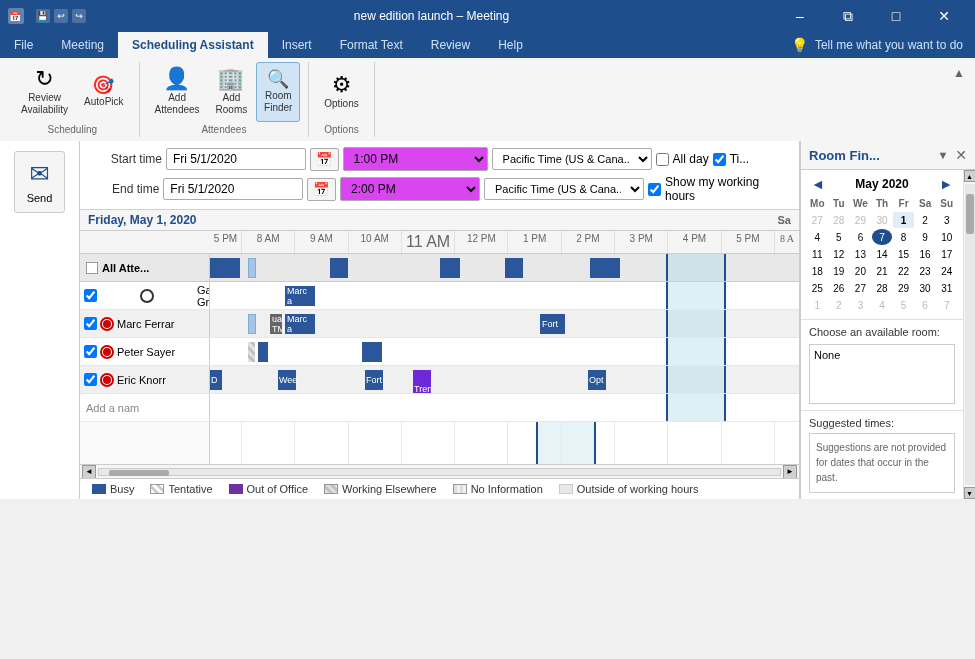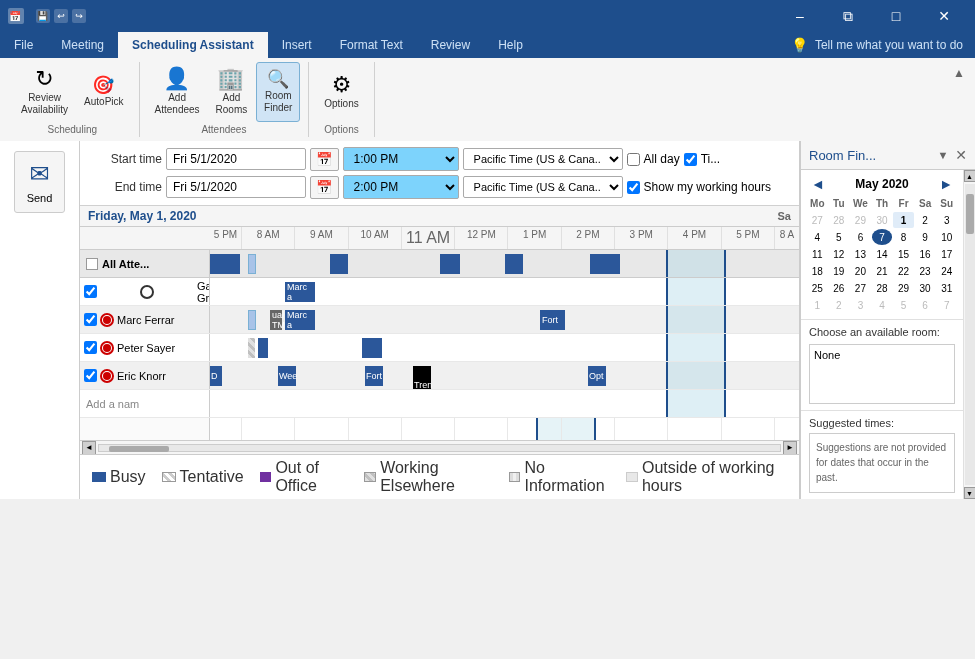--- a/index.html
+++ b/index.html
@@ -54,43 +54,43 @@
     }
     .form-row { display: flex; align-items: center; gap: 4px; }
     .form-label { width: 70px; text-align: right; color: #333; font-size: 12px; }
     .form-input {
       border: 1px solid #aaa; border-radius: 2px; padding: 3px 6px;
       font-size: 12px; background: white; width: 140px;
     }
     .form-btn { border: 1px solid #aaa; background: #f5f5f5; padding: 3px 5px; cursor: pointer; border-radius: 2px; }
     .form-select {
       border: 1px solid #aaa; border-radius: 2px; padding: 3px 6px;
-      font-size: 12px; background: #7dd3fc; width: 116px;
+      font-size: 12px; background: #d946ef; width: 145px;
     }
     .form-checkbox-label { display: flex; align-items: center; gap: 4px; font-size: 12px; }
     .form-timezone { border: 1px solid #aaa; border-radius: 2px; padding: 3px 6px; font-size: 11px; width: 160px; background: white; }
 
     
     .scheduling-area { flex: 1; display: flex; flex-direction: column; overflow: hidden; border-right: 1px solid #ccc; }
 
     
     .scroll-bar-area { height: 14px; background: #f5f5f5; border-top: 1px solid #ccc; display: flex; align-items: center; padding: 0 2px; }
     .scroll-btn { width: 14px; height: 14px; background: #d0d0d0; border: 1px solid #999; cursor: pointer; display: flex; align-items: center; justify-content: center; font-size: 8px; flex-shrink: 0; }
     .scroll-track { flex: 1; height: 8px; background: #e8e8e8; border: 1px solid #ccc; margin: 0 2px; }
     .scroll-thumb { width: 60px; height: 6px; background: #aaa; border-radius: 2px; margin: 1px 10px; }
 
     
-    .legend { background: white; border-top: 1px solid #ccc; padding: 4px 12px; display: flex; align-items: center; gap: 16px; font-size: 16px; color: #333; }
+    .legend { background: white; border-top: 1px solid #ccc; padding: 4px 12px; display: flex; align-items: flex-end; gap: 16px; font-size: 11px; color: #333; }
     .legend-item { display: flex; align-items: center; gap: 4px; }
     .legend-box { width: 14px; height: 10px; border: 1px solid #999; }
 
     
     .room-finder { width: 175px; background: white; border-left: 1px solid #ccc; display: flex; flex-direction: column; font-size: 12px; }
     .room-finder-header { display: flex; align-items: center; justify-content: space-between; padding: 6px 8px; border-bottom: 1px solid #ccc; background: #f5f5f5; }
-    .room-finder-title { font-weight: 400; color: #1e4e8c; font-size: 13px; }
+    .room-finder-title { font-weight: 700; color: #1e4e8c; font-size: 13px; }
     .room-finder-close { cursor: pointer; font-size: 14px; color: #666; border: none; background: none; }
 
     .calendar-section { padding: 6px; border-bottom: 1px solid #e0e0e0; }
     .cal-nav { display: flex; align-items: center; justify-content: space-between; margin-bottom: 4px; }
     .cal-nav-btn { background: none; border: none; cursor: pointer; color: #1e4e8c; font-size: 14px; padding: 0 4px; }
     .cal-month { font-weight: 600; font-size: 12px; }
     .cal-grid { display: grid; grid-template-columns: repeat(7, 1fr); gap: 1px; }
     .cal-header-cell { text-align: center; font-size: 10px; color: #666; font-weight: 600; padding: 2px 0; }
     .cal-cell {
       text-align: center; font-size: 10px; padding: 2px 1px;
@@ -126,20 +126,21 @@
 
 <div class="title-bar">
   <div class="title-bar-left">
     <div style="width:16px;height:16px;background:rgba(255,255,255,0.3);border-radius:2px;display:flex;align-items:center;justify-content:center;font-size:10px;color:white;">📅</div>
     <div style="display:flex;gap:4px;margin-left:6px;">
       <div style="width:14px;height:14px;background:rgba(255,255,255,0.2);border-radius:2px;display:flex;align-items:center;justify-content:center;font-size:9px;color:white;cursor:pointer;">💾</div>
       <div style="width:14px;height:14px;background:rgba(255,255,255,0.2);border-radius:2px;display:flex;align-items:center;justify-content:center;font-size:9px;color:white;cursor:pointer;">↩</div>
       <div style="width:14px;height:14px;background:rgba(255,255,255,0.2);border-radius:2px;display:flex;align-items:center;justify-content:center;font-size:9px;color:white;cursor:pointer;">↪</div>
     </div>
   </div>
+  <div class="title-bar-title">new edition launch – Meeting</div>
   <div class="title-bar-controls">
     <button class="title-btn">–</button>
     <button class="title-btn">⧉</button>
     <button class="title-btn">□</button>
     <button class="title-btn close">✕</button>
   </div>
 </div>
 
 <div class="ribbon-tabs">
   <button class="ribbon-tab">File</button>
@@ -267,21 +268,21 @@
         <div style="flex:1;font-size:10px;color:#666;text-align:center;border-right:1px solid #e0e0e0;padding:2px 0;">8 AM</div>
         <div style="flex:1;font-size:10px;color:#666;text-align:center;border-right:1px solid #e0e0e0;padding:2px 0;">9 AM</div>
         <div style="flex:1;font-size:10px;color:#666;text-align:center;border-right:1px solid #e0e0e0;padding:2px 0;">10 AM</div>
         <div style="flex:1;font-size:16px;color:#666;text-align:center;border-right:1px solid #e0e0e0;padding:2px 0;">11 AM</div>
         <div style="flex:1;font-size:10px;color:#666;text-align:center;border-right:1px solid #e0e0e0;padding:2px 0;">12 PM</div>
         <div style="flex:1;font-size:10px;color:#666;text-align:center;border-right:1px solid #e0e0e0;padding:2px 0;">1 PM</div>
         <div style="flex:1;font-size:10px;color:#666;text-align:center;border-right:1px solid #e0e0e0;padding:2px 0;">2 PM</div>
         <div style="flex:1;font-size:10px;color:#666;text-align:center;border-right:1px solid #e0e0e0;padding:2px 0;">3 PM</div>
         <div style="flex:1;font-size:10px;color:#666;text-align:center;border-right:1px solid #e0e0e0;padding:2px 0;">4 PM</div>
         <div style="flex:1;font-size:10px;color:#666;text-align:center;border-right:1px solid #e0e0e0;padding:2px 0;">5 PM</div>
-        <div style="width:24px;font-size:10px;color:#666;text-align:center;padding:2px 0;flex-shrink:0;">8 A</div>
+        <div style="width:24px;font-size:10px;color:#666;text-align:center;padding:2px 0;flex-shrink:0;font-family:Liberation Serif, serif;">8 A</div>
       </div>
     </div>
 
     <div style="flex:1;overflow:hidden;display:flex;flex-direction:column;">
 
       <div style="display:flex;border-bottom:1px solid #ccc;background:#e8e8e8;height:28px;">
         <div style="width:130px;flex-shrink:0;display:flex;align-items:center;padding:0 6px;font-size:11px;font-weight:600;border-right:1px solid #ccc;overflow:hidden;">
           <div style="width:12px;height:12px;border:1px solid #999;background:white;margin-right:4px;flex-shrink:0;"></div>
           <span>All Atte...</span>
         </div>
@@ -348,21 +349,21 @@
           <input type="checkbox" checked="" style="margin-right: 3px; flex-shrink: 0;">
           <div style="width:14px;height:14px;border:2px solid #cc0000;border-radius:50%;margin-right:3px;flex-shrink:0;background:white;display:flex;align-items:center;justify-content:center;">
             <div style="width:8px;height:8px;background:#cc0000;border-radius:50%;"></div>
           </div>
           <span>Eric Knorr</span>
         </div>
         <div style="flex:1;position:relative;overflow:hidden;">
           <div style="position:absolute;left:0;top:4px;width:12px;height:20px;background:#2b579a;font-size:9px;color:white;display:flex;align-items:center;padding:0 1px;">D</div>
           <div style="position:absolute;left:68px;top:4px;width:18px;height:20px;background:#2b579a;font-size:9px;color:white;display:flex;align-items:center;padding:0 1px;">Wee</div>
           <div style="position:absolute;left:155px;top:4px;width:18px;height:20px;background:#2b579a;font-size:9px;color:white;display:flex;align-items:center;padding:0 1px;">Fort</div>
-          <div style="position:absolute;left:203px;top:4px;width:18px;height:37px;background:#000000;font-size:9px;color:white;display:flex;align-items:center;padding:0 1px;">Tren</div>
+          <div style="position:absolute;left:203px;top:4px;width:18px;height:37px;background:#6d28d9;font-size:9px;color:white;display:flex;align-items:center;padding:0 1px;">Tren</div>
           <div style="position:absolute;left:378px;top:4px;width:18px;height:20px;background:#2b579a;font-size:9px;color:white;display:flex;align-items:center;padding:0 1px;">Opt</div>
           <div style="position:absolute;left:456px;top:0;width:60px;bottom:0;background:rgba(173,216,230,0.4);border-left:2px solid #1e4e8c;border-right:2px solid #1e4e8c;"></div>
         </div>
       </div>
 
       <div style="display:flex;border-bottom:1px solid #e8e8e8;height:28px;background:white;">
         <div style="width:130px;flex-shrink:0;display:flex;align-items:center;padding:0 6px;font-size:11px;border-right:1px solid #ccc;color:#888;">
           <span>Add a nam</span>
         </div>
         <div style="flex:1;background:white;position:relative;">

